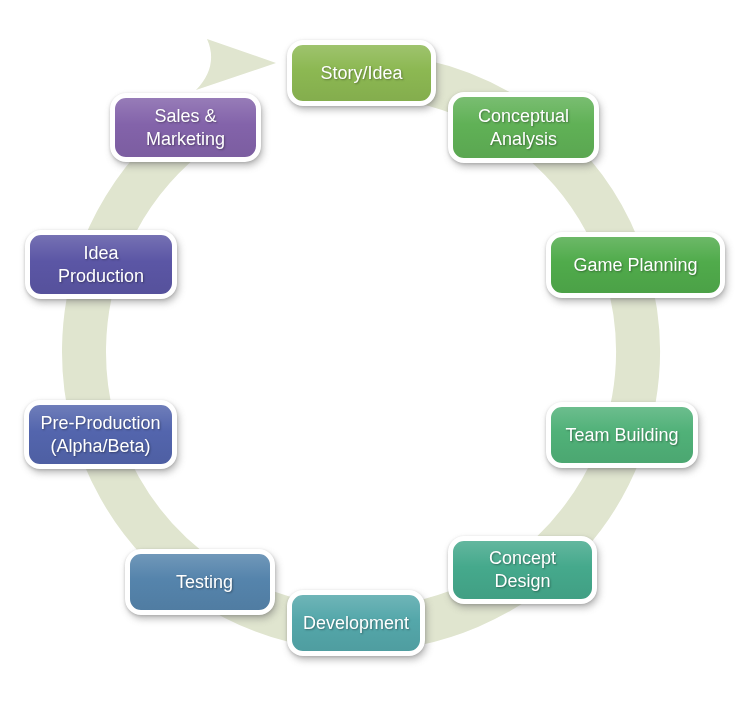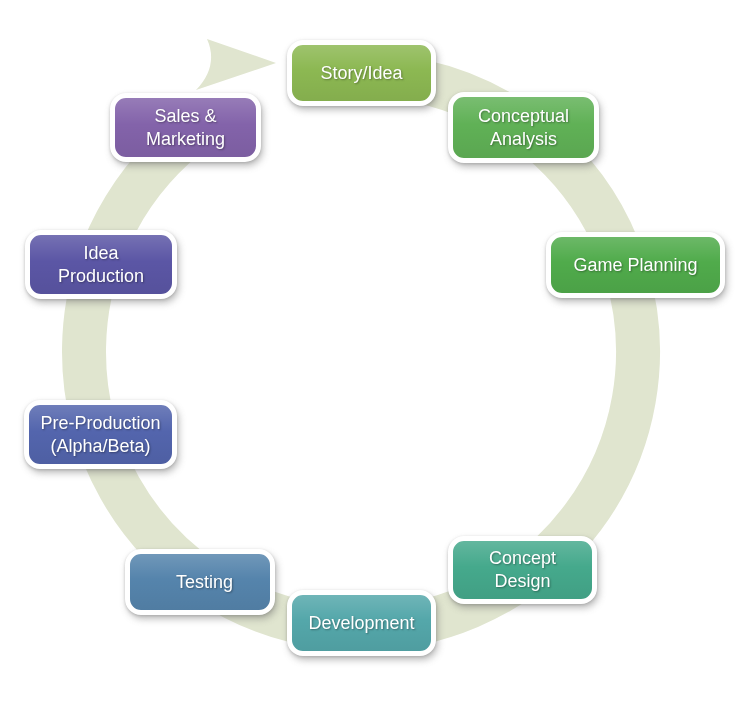--- a/index.html
+++ b/index.html
@@ -39,21 +39,21 @@
     line-height: 23px;
     white-space: nowrap;
     text-align: center;
     text-shadow: 1px 1px 2px rgba(0,0,0,0.35);
   }
   #step0 { left: 287px; top:  40px; width: 149px; height: 66px; }
   #step1 { left: 448px; top:  92px; width: 151px; height: 71px; }
   #step2 { left: 546px; top: 232px; width: 179px; height: 66px; }
   #step3 { left: 546px; top: 402px; width: 152px; height: 66px; }
   #step4 { left: 448px; top: 536px; width: 149px; height: 68px; }
-  #step5 { left: 287px; top: 590px; width: 149px; height: 66px; }
+  #step5 { left: 287px; top: 590px; width: 138px; height: 66px; }
   #step6 { left: 125px; top: 549px; width: 150px; height: 66px; padding-left: 9px; }
   #step7 { left:  24px; top: 400px; width: 153px; height: 69px; }
   #step8 { left:  25px; top: 230px; width: 152px; height: 69px; }
   #step9 { left: 110px; top:  93px; width: 151px; height: 69px; }
 </style>
 </head>
 <body>
 
 <div class="canvas">
 
@@ -70,20 +70,24 @@
   <div class="step" id="step1" style="background-color: rgb(96, 177, 86);">
     <span class="line">Conceptual</span>
     <span class="line">Analysis</span>
   </div>
 
   <div class="step" id="step2" style="background-color: rgb(80, 171, 75);">
     <span class="line">Game Planning</span>
     <span class="line"></span>
   </div>
 
+  <div class="step" id="step3" style="background-color: rgb(80, 177, 120);">
+    <span class="line">Team Building</span>
+    <span class="line"></span>
+  </div>
 
   <div class="step" id="step4" style="background-color: rgb(69, 169, 140);">
     <span class="line">Concept</span>
     <span class="line">Design</span>
   </div>
 
   <div class="step" id="step5" style="background-color: rgb(84, 167, 170);">
     <span class="line">Development</span>
     <span class="line"></span>
   </div>

